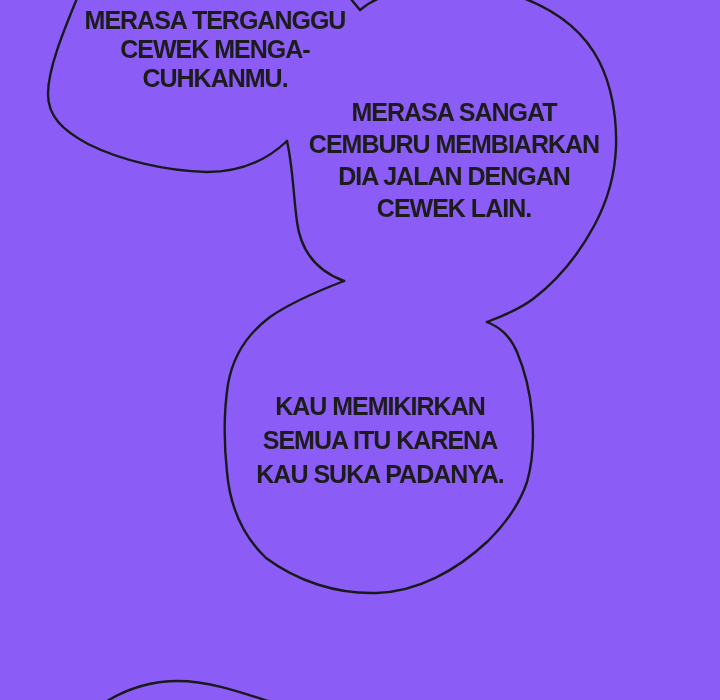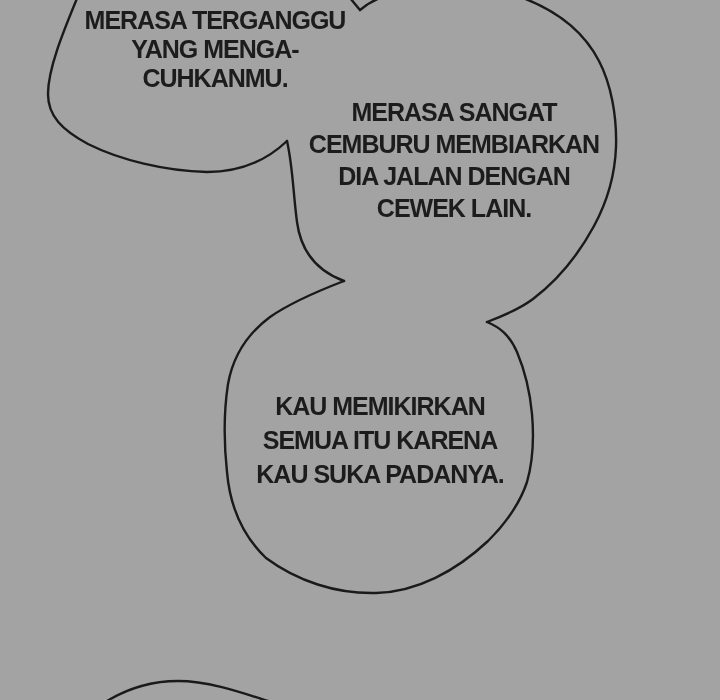--- a/index.html
+++ b/index.html
@@ -4,21 +4,21 @@
 <style>
   html, body {
     margin: 0;
     padding: 0;
     background: #ffffff;
   }
   .comic-page {
     position: relative;
     width: 720px;
     height: 700px;
-    background: #a3a3a3;
+    background: #8b5cf6;
     overflow: hidden;
     font-family: "Liberation Sans", "DejaVu Sans", sans-serif;
   }
   .bubble-art {
     position: absolute;
     left: 0;
     top: 0;
     width: 720px;
     height: 700px;
   }
@@ -75,21 +75,21 @@
 
     <path d="M 487,322 C 503,316 521,308 533,299 C 562,277 581,250 594,226 C 607,202 615,174 616,147 C 617,116 611,84 599,61 C 585,34 560,12 523,-2" stroke="#1a1a1a"></path>
 
     <path d="M 350,-2 L 360,10 C 366,5 372,1 380,-2" stroke="#1a1a1a"></path>
 
     <path d="M 107,701 C 127,689 152,681 178,681 C 207,681 237,691 268,701" stroke="#1a1a1a"></path>
   </svg>
 
   <div class="bubble-text text-top-left">
     <span class="line">MERASA TERGANGGU</span>
-    <span class="line">YANG MENGA-</span>
+    <span class="line">CEWEK MENGA-</span>
     <span class="line">CUHKANMU.</span>
   </div>
 
   <div class="bubble-text text-right">
     <span class="line">MERASA SANGAT</span>
     <span class="line">CEMBURU MEMBIARKAN</span>
     <span class="line">DIA JALAN DENGAN</span>
     <span class="line">CEWEK LAIN.</span>
   </div>
 

